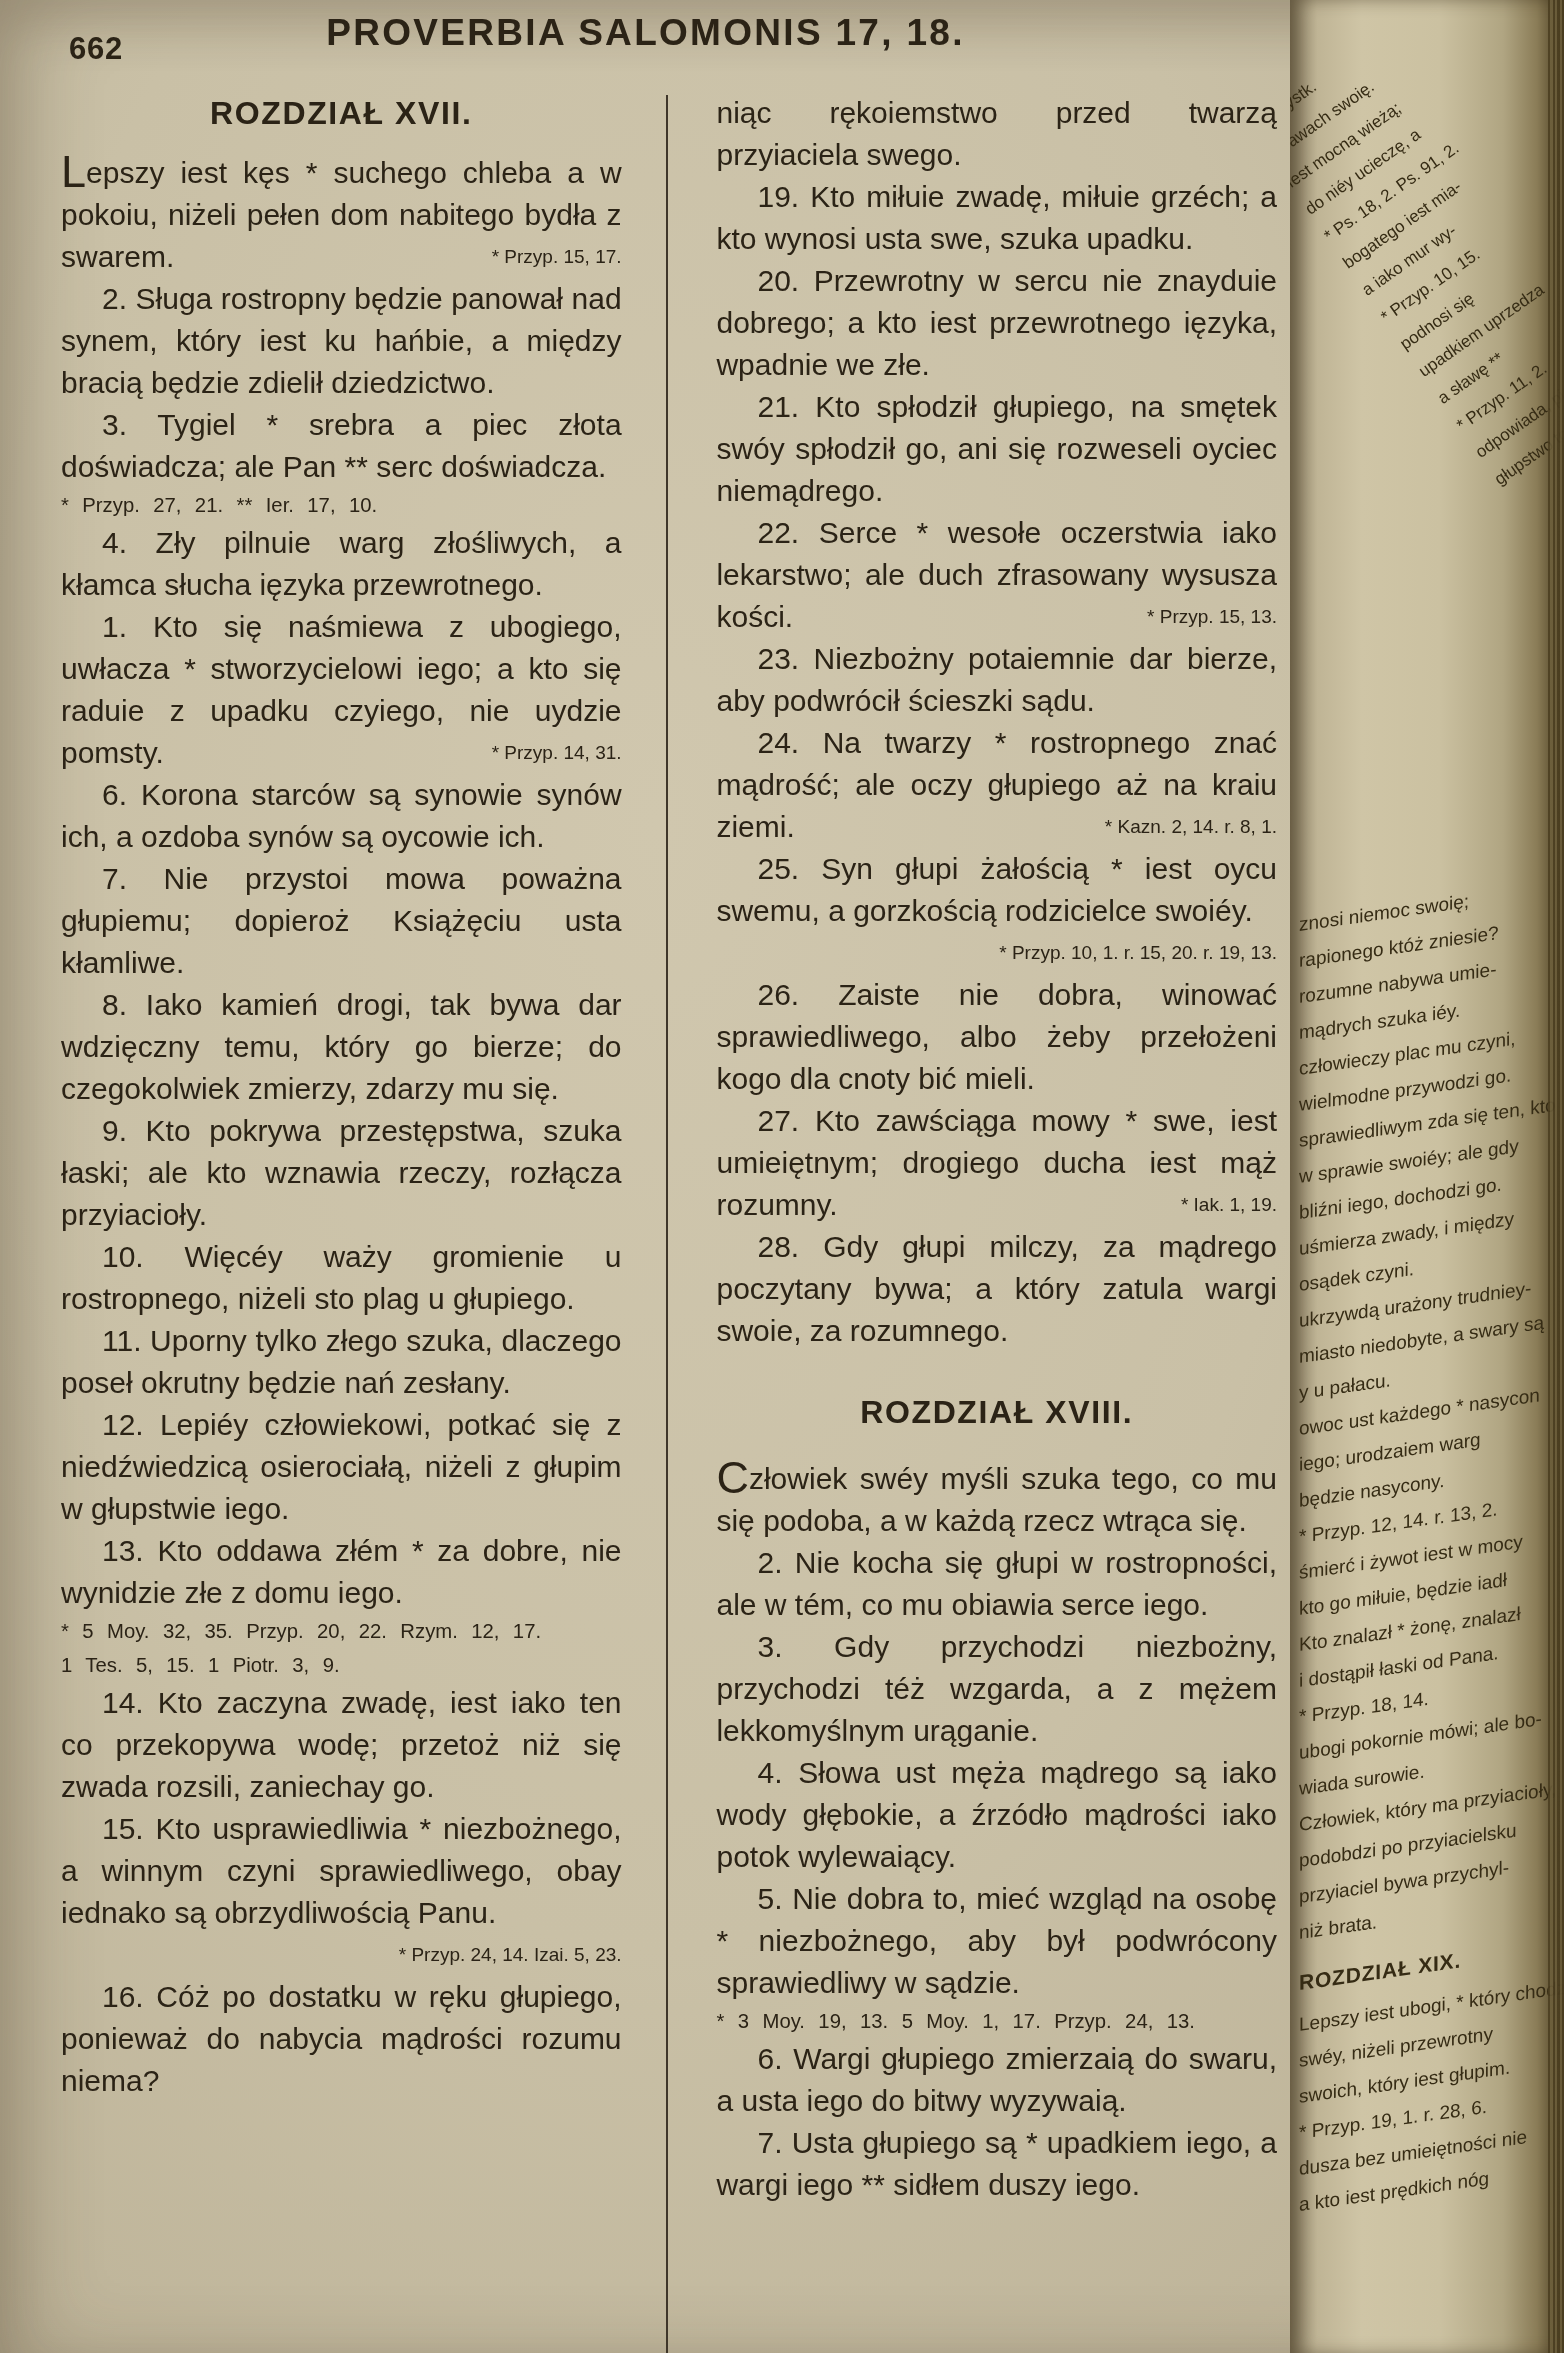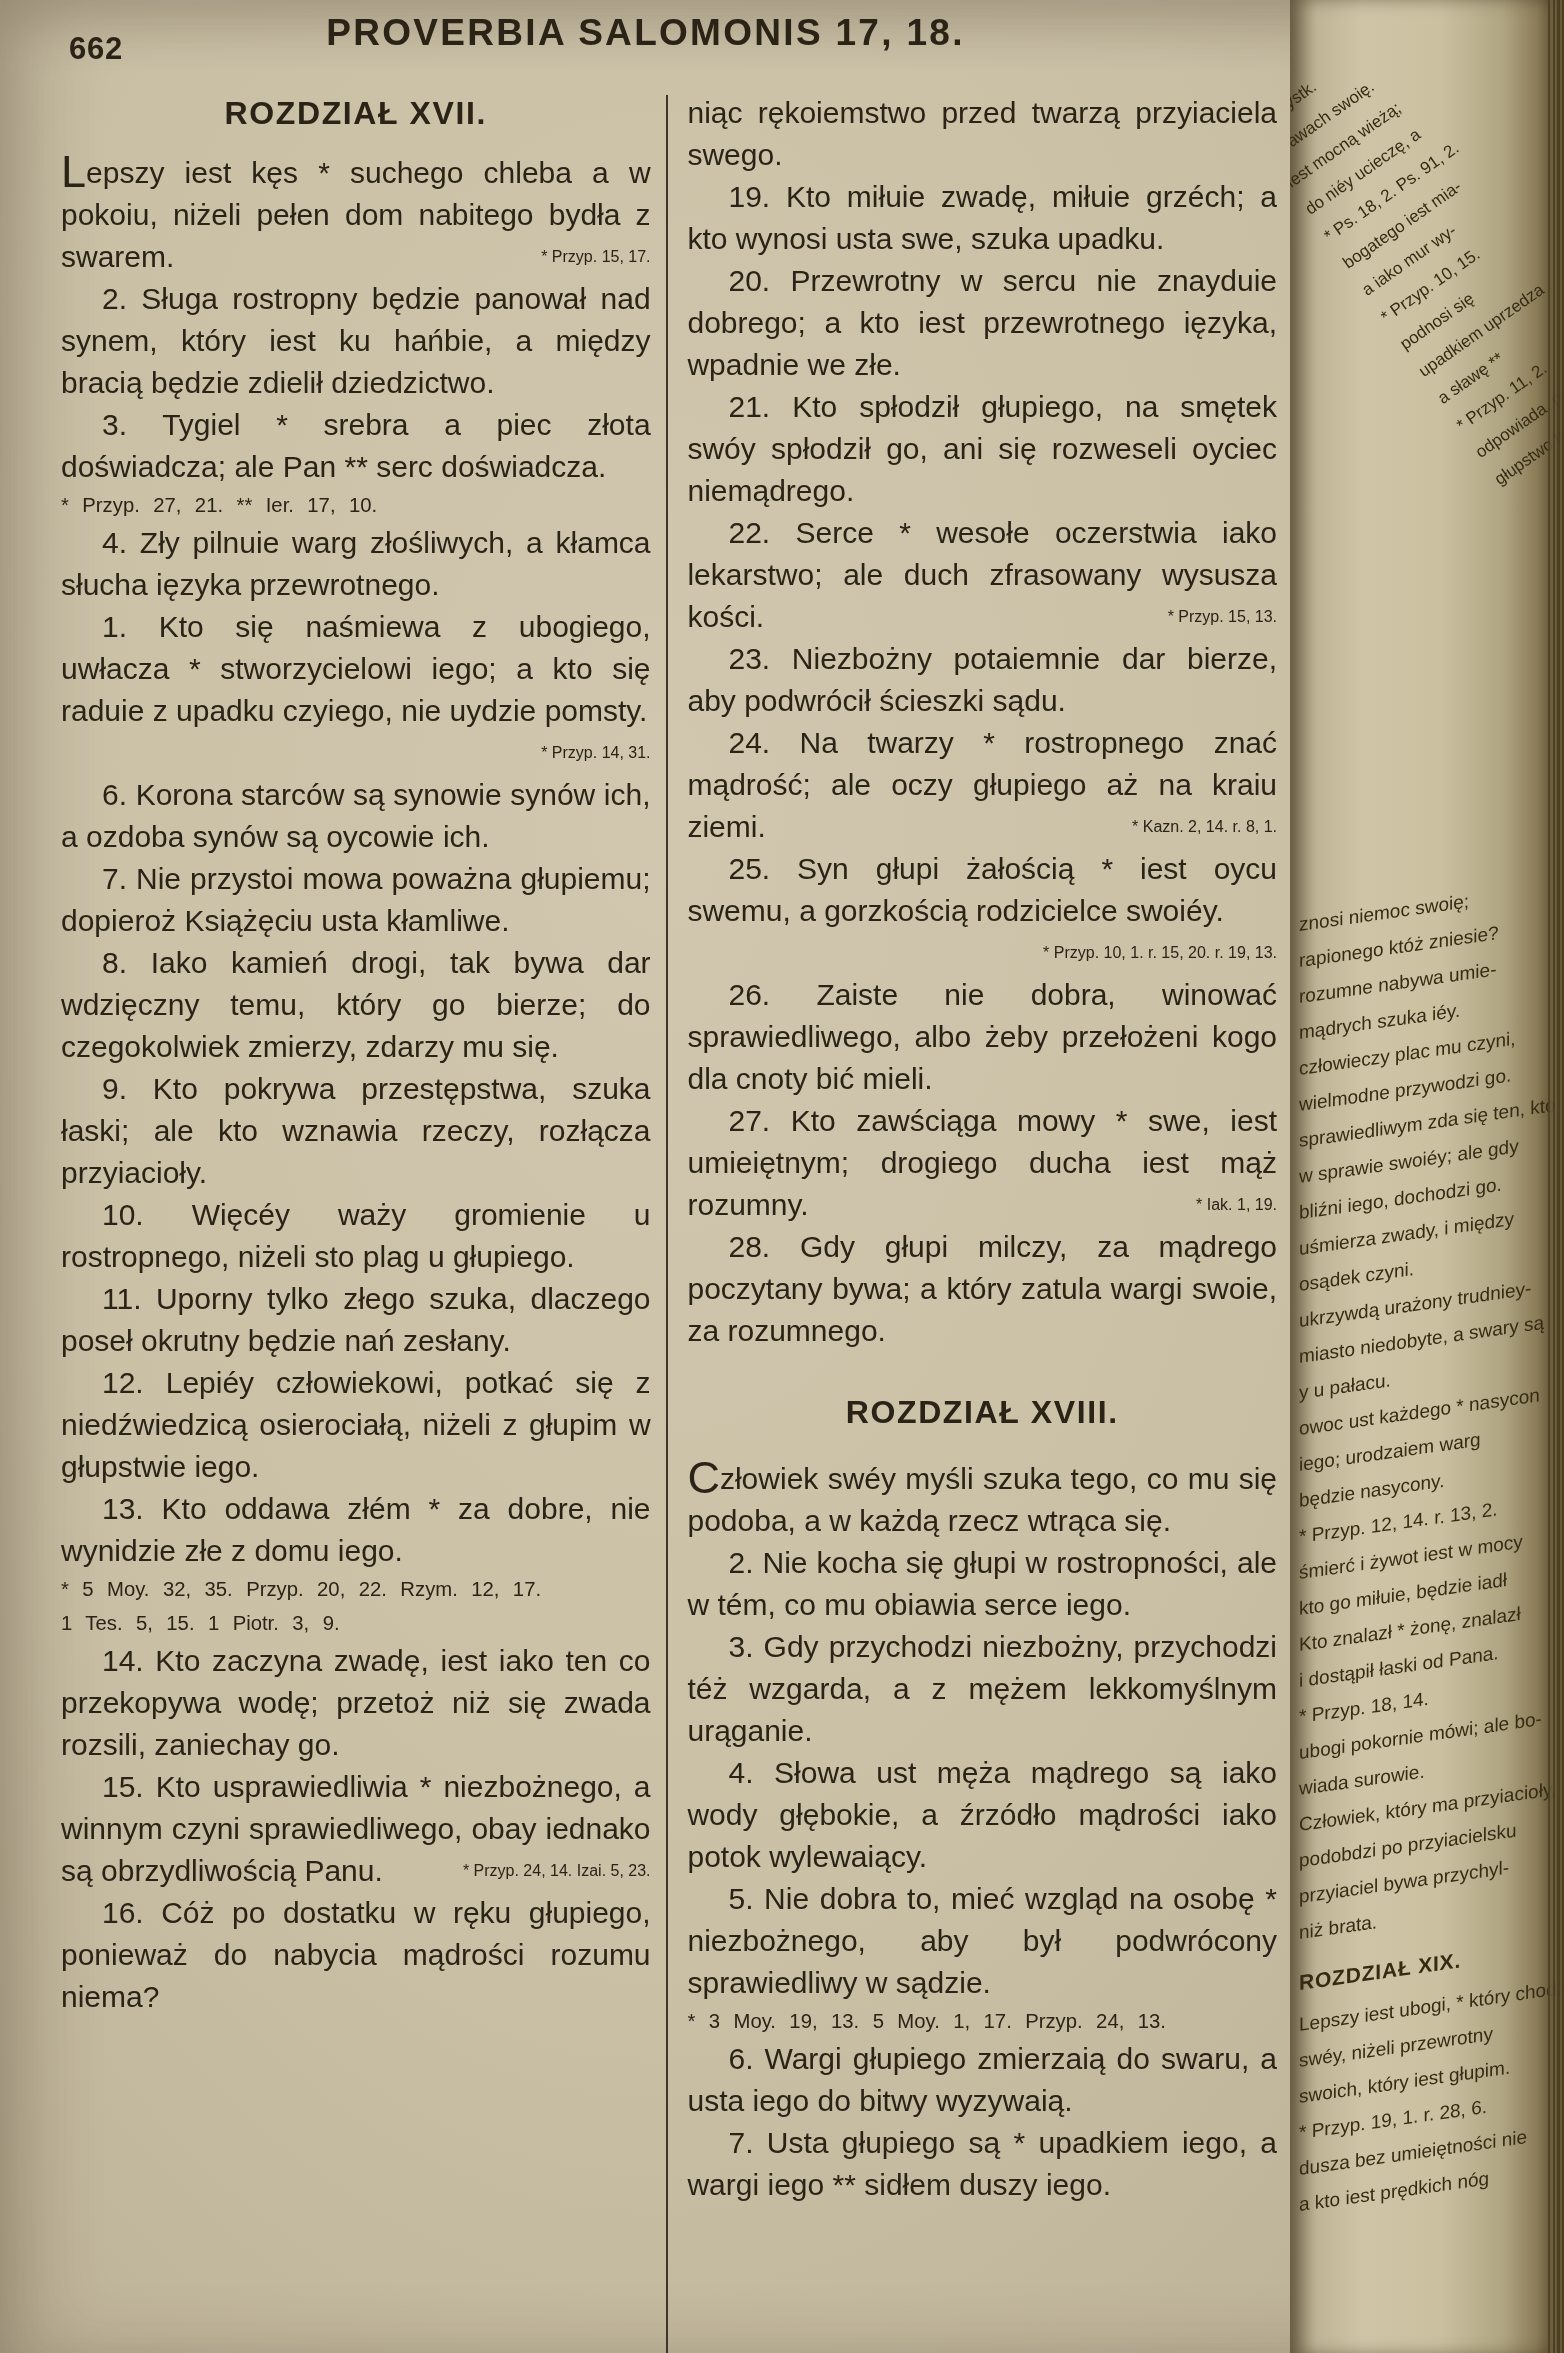--- a/index.html
+++ b/index.html
@@ -5,29 +5,29 @@
   html,body{margin:0;padding:0;background:#1d1a14;}
   .page{
     position:relative;width:1565px;height:2354px;overflow:hidden;
     background:radial-gradient(ellipse at 42% 35%, #d0c7ae 0%, #c9c0a6 52%, #beb499 86%, #b0a68a 100%);
     box-shadow:inset 36px 0 70px rgba(60,45,25,.20), inset 0 27px 47px rgba(60,45,25,.16);
     font-family:Liberation Sans, sans-serif;color:#2b2316;
   }
   .header{position:relative;width:1291px;height:92px;}
   .pagenum{position:absolute;left:69px;top:31px;font-size:31px;font-weight:700;letter-spacing:0.8px;}
   .title{display:block;text-align:center;padding-top:12px;font-size:37px;font-weight:700;letter-spacing:2.3px;}
-  .columns{position:absolute;top:92px;bottom:0;left:61px;right:288px;display:flex;}
+  .columns{position:absolute;top:92px;bottom:0;left:61px;right:288px;display:flex;gap:29px;}
   .col{flex:1;min-width:0;overflow:hidden;}
   .divider{width:2.3px;background:#3f362a;margin:3.1px 19px 0 15.6px;}
   .chapter{font-size:32px;font-weight:700;text-align:center;letter-spacing:1.6px;margin:3.1px 0 20.3px;}
   .chapter-mid{margin:42px 0 27px;}
   .verse{margin:0;text-align:justify;font-size:30px;line-height:42px;text-indent:41px;overflow:hidden;hyphens:auto;-webkit-hyphens:auto;}
   .verse.noindent{text-indent:0;}
   .initial{font-size:45px;line-height:31px;vertical-align:-3.9px;}
-  .ref{float:right;font-size:16px;line-height:42px;padding-left:11px;white-space:nowrap;}
+  .ref{float:right;font-size:19px;line-height:42px;padding-left:11px;white-space:nowrap;}
   .ref-line{font-size:20.3px;line-height:34px;text-align:left;word-spacing:7.8px;}
   .edge{
     position:absolute;top:0;right:0;width:275px;height:2354px;overflow:hidden;color:#352b14;
     background:linear-gradient(to right,#8f8468 0,#bfb495 27px,#cfc5a6 72px,#cbc1a1 149px,#b0a582 213px,#8a7c57 247px,#5f5233 264px,#3f3216 275px);
     box-shadow:inset 9.4px 0 15.6px rgba(50,38,18,.45);
   }
   .edge::after{
     content:"";position:absolute;right:0;top:0;width:17px;height:100%;
     background:repeating-linear-gradient(to right,#4a3d20 0 2.3px,#6d5f3c 2.3px 4.7px);opacity:.85;
   }

